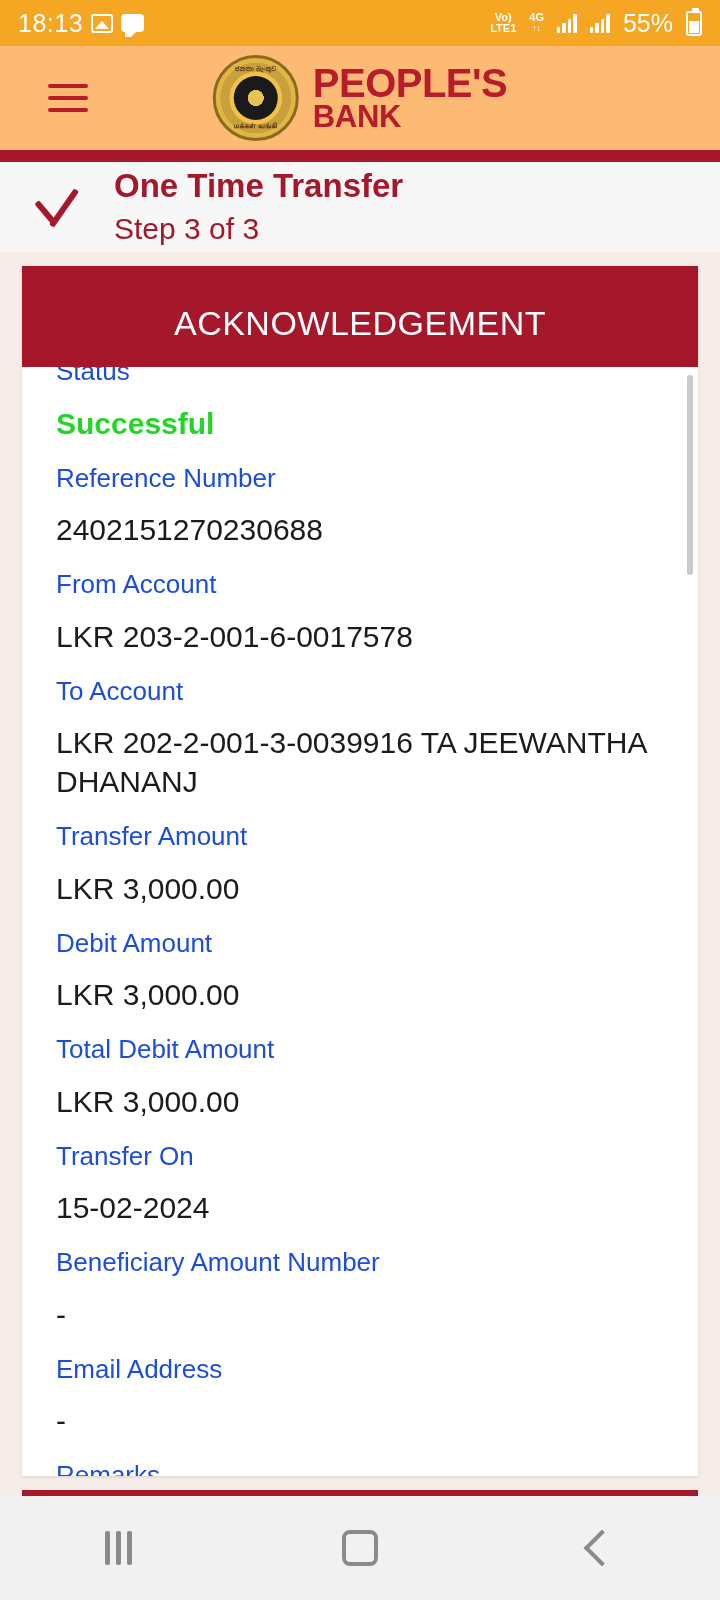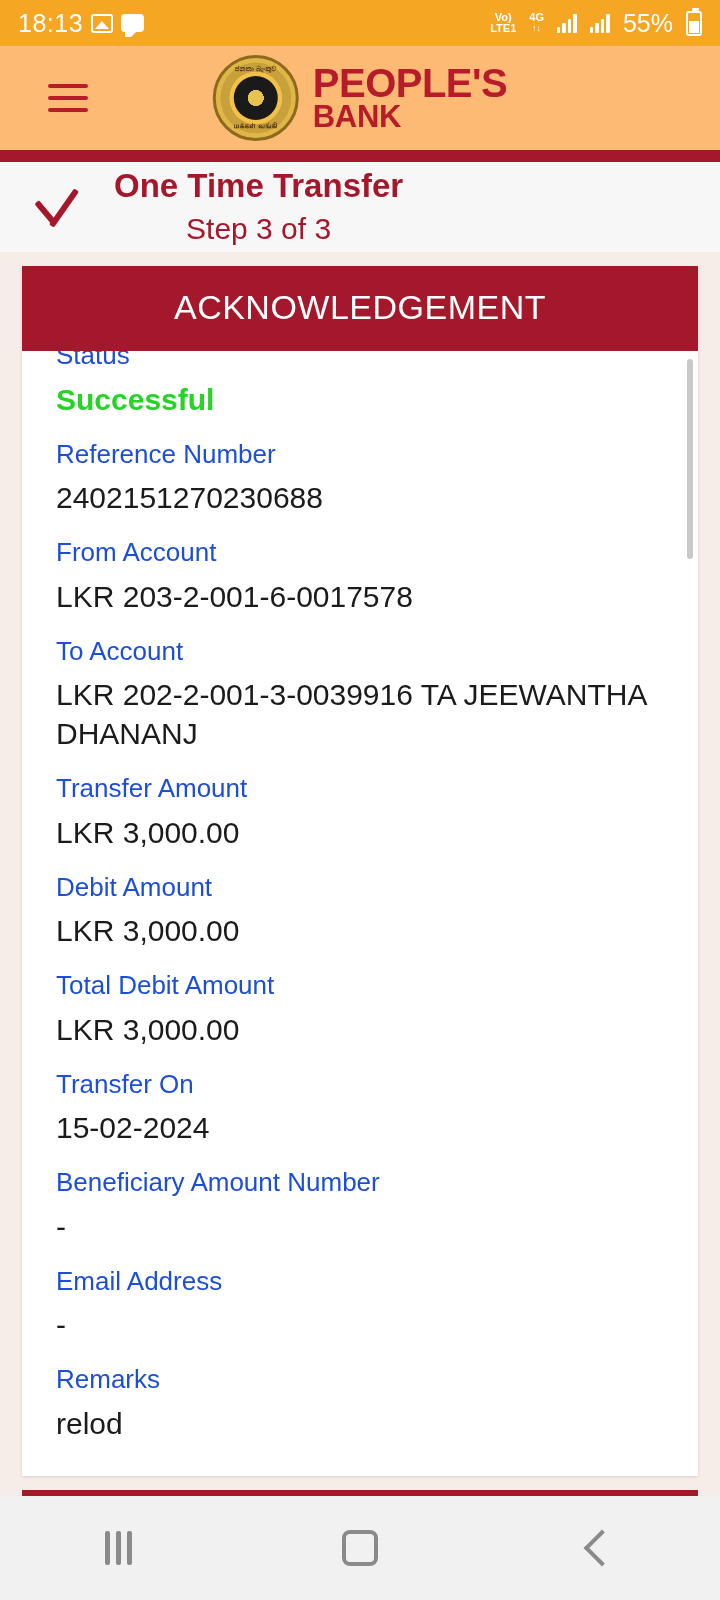--- a/index.html
+++ b/index.html
@@ -126,55 +126,55 @@
   .check {
     width: 56px; height: 56px; position: relative; flex: none;
   }
   .check:before, .check:after {
     content:""; position:absolute; background:#a5182b; border-radius: 2px;
   }
   .check:before { width: 6px; height: 26px; transform: rotate(-40deg); left: 12px; top: 20px; }
   .check:after  { width: 6px; height: 44px; transform: rotate(35deg); left: 31px; top: 7px; }
   .step-titles { text-align: left; }
   .step-title { color: #a5182b; font-size: 33px; font-weight: 600; line-height: 1.35; }
-  .step-sub   { color: #a5182b; font-size: 30px; line-height: 1.35; text-align: center; }
+  .step-sub   { color: #a5182b; font-size: 30px; line-height: 1.35; }
 
   
   .page {
     background: #f6ece8;
     height: calc(1600px - 46px - 104px - 12px - 110px - 104px);
     padding: 14px 22px 0 22px;
     position: relative;
   }
   .card {
     background: #ffffff;
     height: 100%;
     display: flex; flex-direction: column;
     box-shadow: 0 1px 3px rgba(0,0,0,.12);
   }
   .card-header {
     background: #a5182b;
     color: #fff;
     text-align: center;
     font-size: 34px;
     letter-spacing: .5px;
-    padding: 22px 0 24px;
+    padding: 38px 0 24px;
     flex: none;
   }
   .card-body {
     flex: 1 1 auto;
     overflow: hidden;
     padding: 0 34px;
     position: relative;
   }
   .scroll-inner { margin-top: -12px; }
   .field { padding-top: 19px; }
   .field:first-child { padding-top: 0; }
   .f-label { font-size: 26px; color: #1d4ed8; line-height: 1.25; }
-  .f-value { font-size: 30px; color: #1b1b1b; line-height: 1.3; margin-top: 8px; }
+  .f-value { font-size: 30px; color: #1b1b1b; line-height: 1.3; margin-top: 16px; }
   .f-value.success { color: #25d425; font-weight: bold; }
 
   
   .scrollbar {
     position: absolute; right: 5px; top: 8px; width: 6px;
     height: calc(100% - 16px); background: transparent;
   }
   .scrollbar .thumb {
     position: absolute; top: 0; left: 0; width: 6px; height: 200px;
     background: #c9c9c9; border-radius: 3px;

